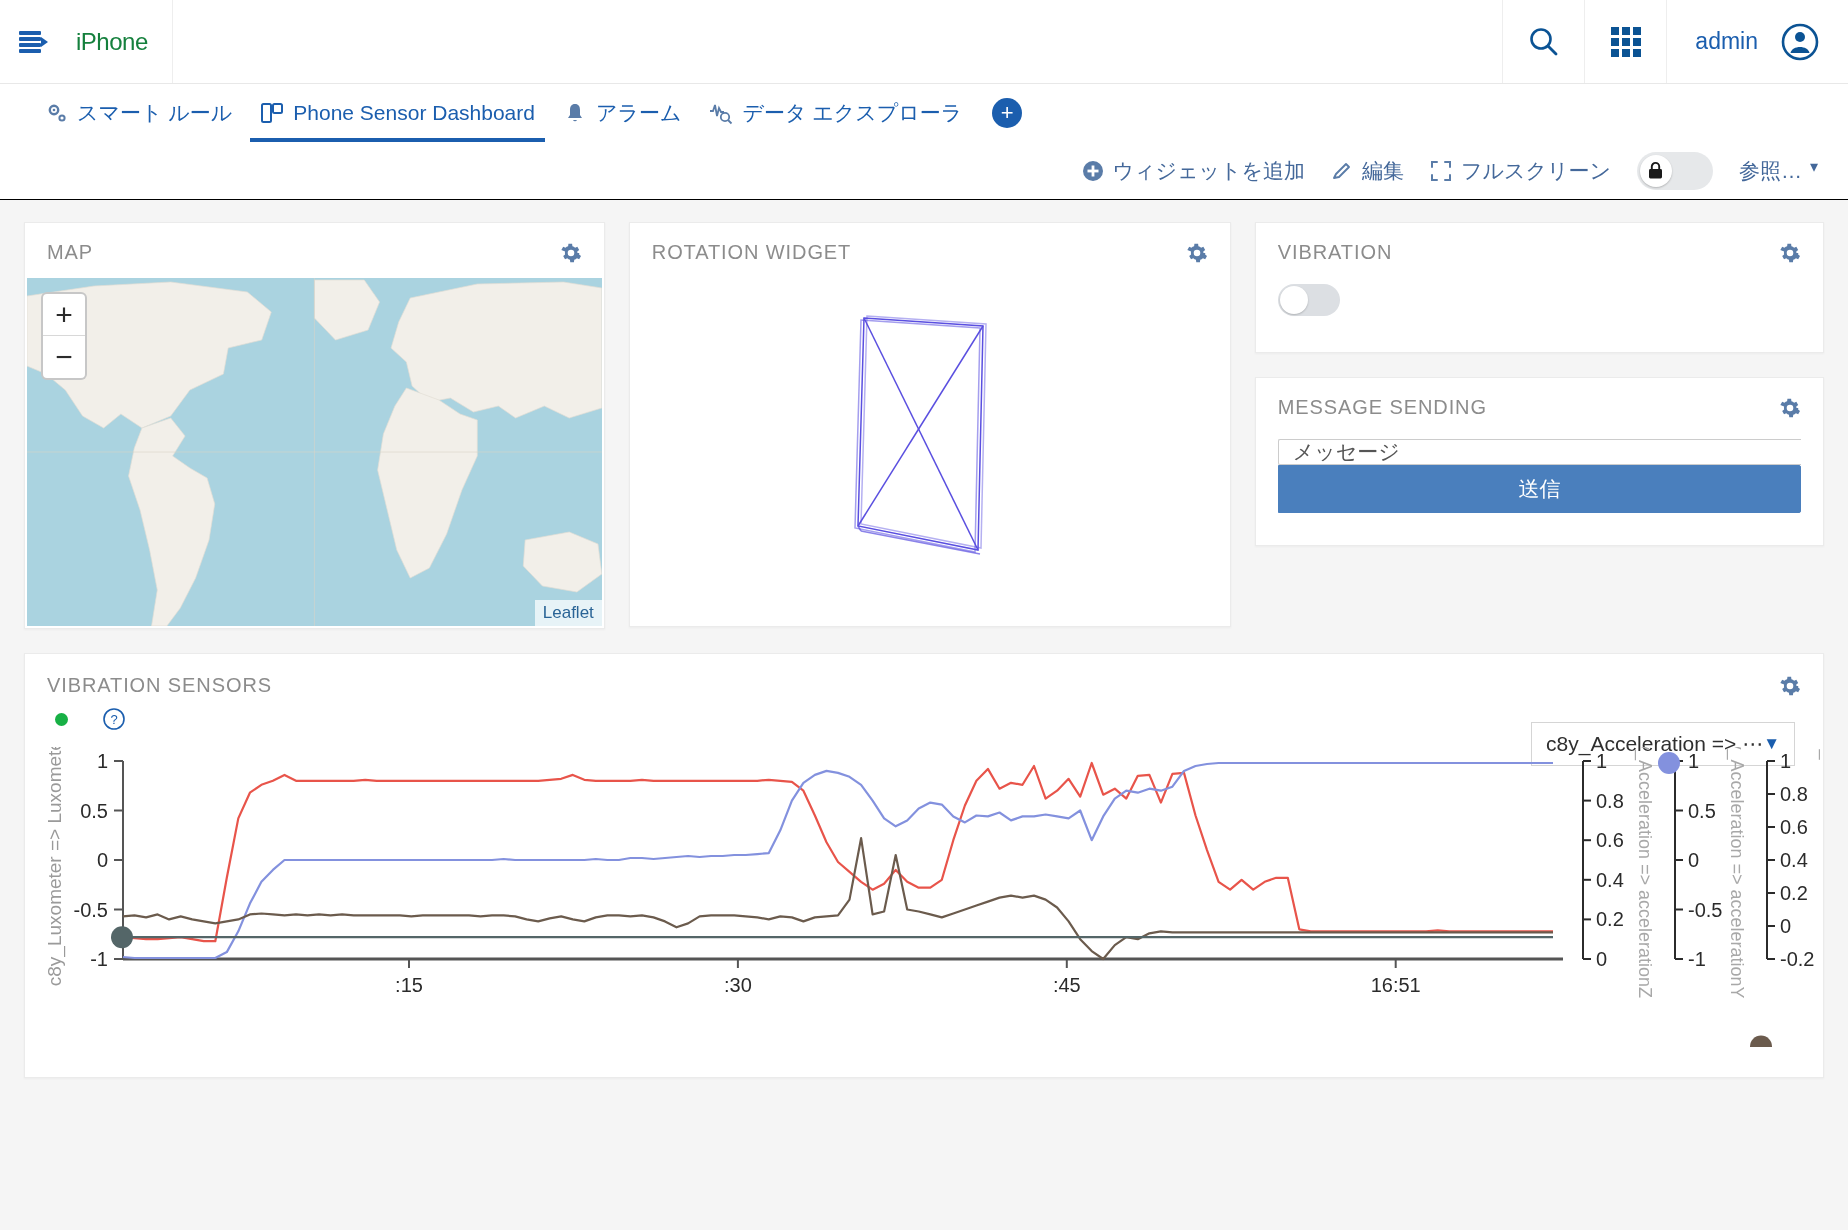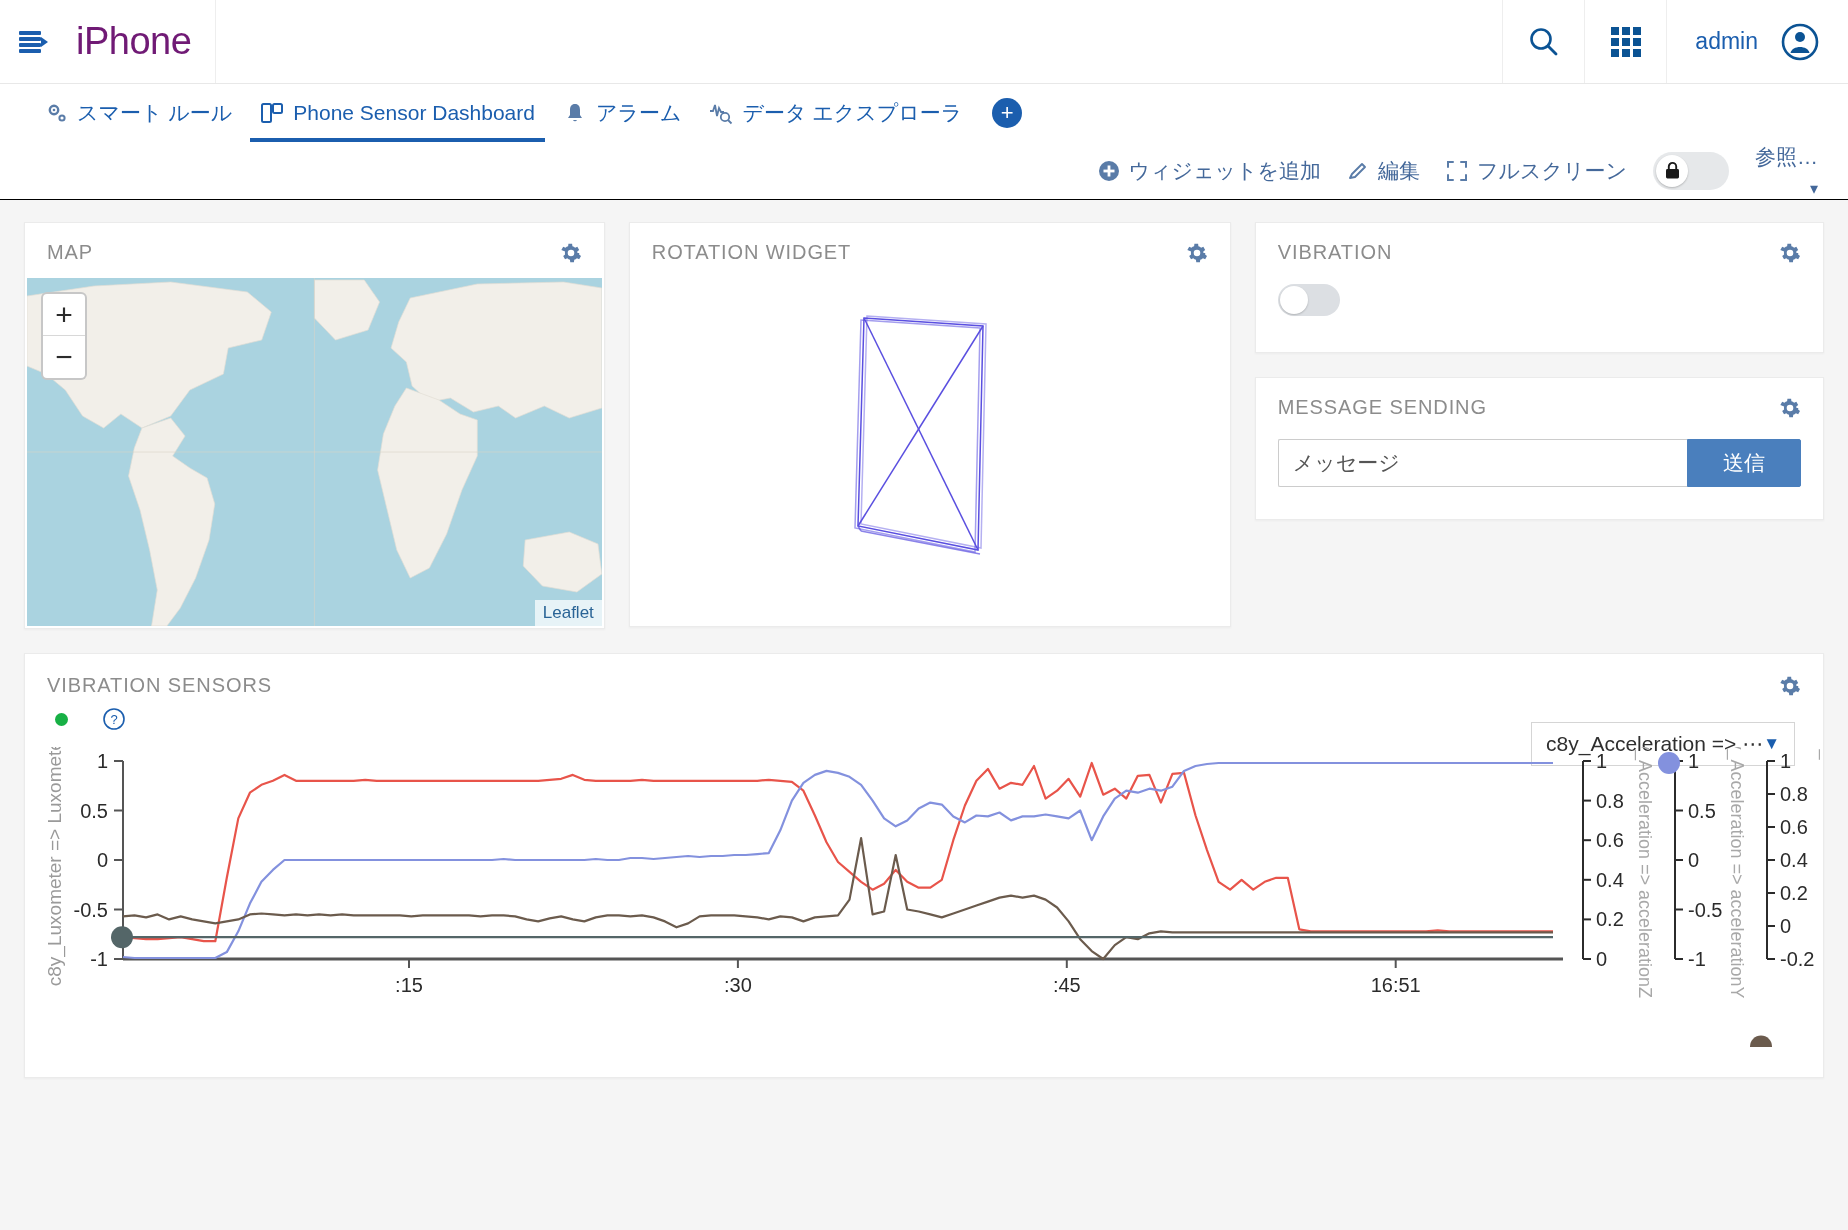--- a/index.html
+++ b/index.html
@@ -32,22 +32,22 @@
   .burger i:nth-child(2){ top: 6px; width: 22px;}
   .burger i:nth-child(3){ top: 12px; width: 22px;}
   .burger i:nth-child(4){ top: 18px; width: 22px;}
   .burger .arrow {
     position:absolute; right:-3px; top:6px; width:0;height:0;
     border-top:5px solid transparent;border-bottom:5px solid transparent;border-left:7px solid #1b5eae;
   }
   .app-title {
     display: flex; align-items: center;
     padding: 0 24px 0 12px;
-    font-size: 38px;
-    color: #701a75;
+    font-size: 24px;
+    color: #15803d;
     font-weight: 400;
     border-right: 1px solid #eeeeee;
     letter-spacing: -0.5px;
   }
   .header-spacer { flex: 1; }
   .header-btn {
     width: 82px;
     display: flex; align-items: center; justify-content: center;
     border-left: 1px solid #eeeeee;
     cursor: pointer;
@@ -107,21 +107,21 @@
   .lock-toggle {
     width: 76px; height: 38px; border-radius: 19px;
     background: #e6e8ea; position: relative; cursor: pointer;
     display:flex; align-items:center;
   }
   .lock-toggle .knob {
     position:absolute; left: 3px; top:3px; width:32px;height:32px;border-radius:50%;
     background:#ffffff; box-shadow: 0 1px 2px rgba(0,0,0,.22);
     display:flex;align-items:center;justify-content:center;
   }
-  .ref-drop { display:flex;align-items:flex-end;gap:8px;font-size:21px;color:#44689a;cursor:pointer;flex-direction:column;}
+  .ref-drop { display:flex;align-items:flex-start;gap:8px;font-size:21px;color:#44689a;cursor:pointer;}
 
   
   .dash-body { padding: 22px 24px; background: #f5f5f5; height: calc(1230px - 200px); }
   .row1 { display:flex; gap: 24px; align-items: flex-start; }
   .card {
     background:#fff;
     border:1px solid #ebebeb;
     box-shadow: 0 1px 2px rgba(0,0,0,.04);
     position: relative;
   }
@@ -172,21 +172,21 @@
   .vib-toggle {
     width: 62px; height: 32px; border-radius: 16px; background:#dcdfe3;
     position:relative; cursor:pointer;
   }
   .vib-toggle .knob {
     position:absolute; left:2px; top:2px; width:28px;height:28px;border-radius:50%;
     background:#fff; box-shadow:0 1px 2px rgba(0,0,0,.2);
   }
 
   
-  .msg-body { padding: 6px 22px 32px 22px; display:flex; }
+  .msg-body { padding: 6px 22px 32px 22px; display:flex;flex-direction:column; }
   .msg-input {
     flex:1; height: 48px; border:1px solid #ccc; border-right:none;
     padding: 0 14px; font-size: 21px; color:#333;
     font-family:"Liberation Sans", sans-serif; outline:none;
     border-radius: 2px 0 0 2px; background:#fff;
   }
   .msg-input::placeholder { color:#555; }
   .msg-send {
     height: 48px; padding: 0 35px; border:1px solid #4a7fbd; background:#4a7fbd;
     color:#fff; font-size:21px; cursor:pointer; border-radius: 0 2px 2px 0;

